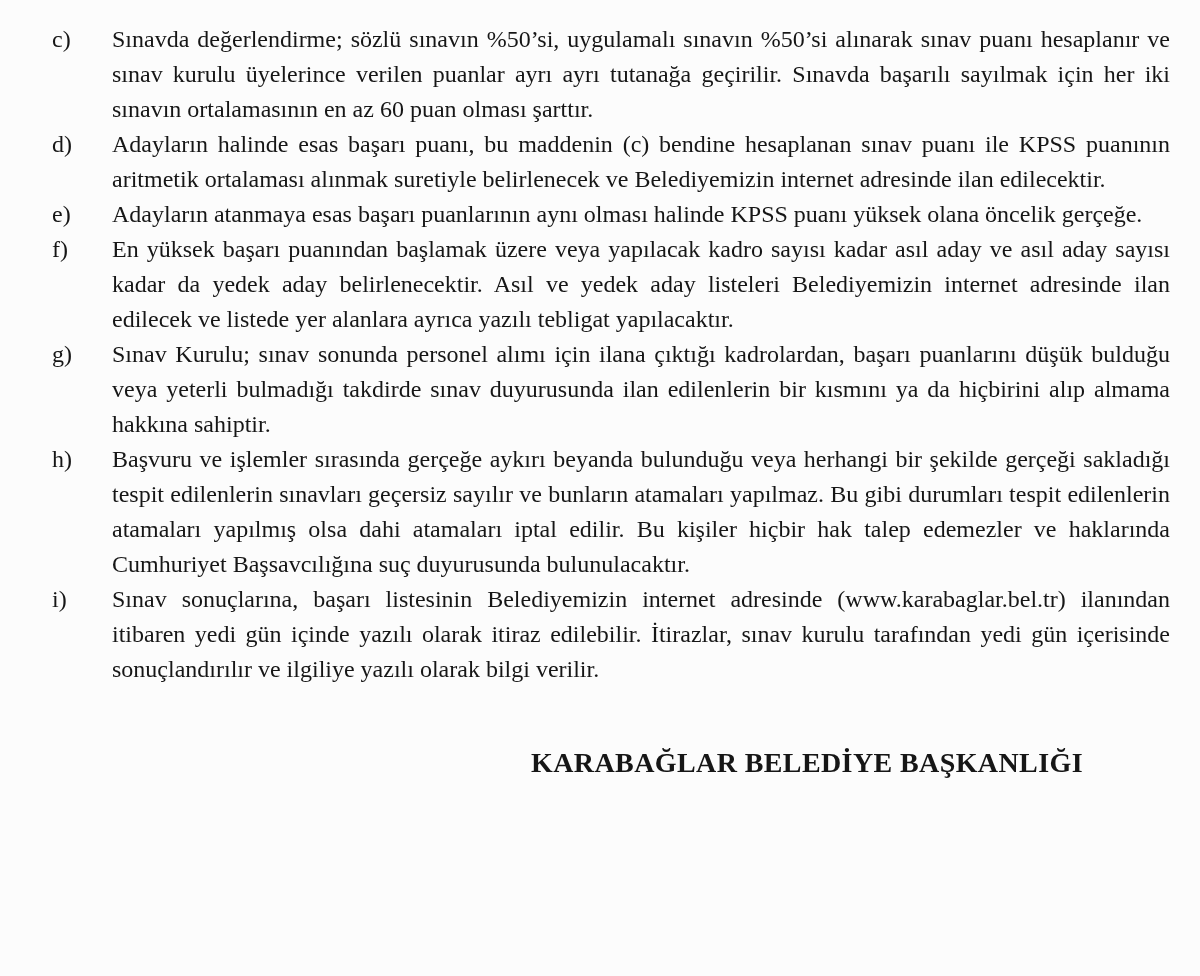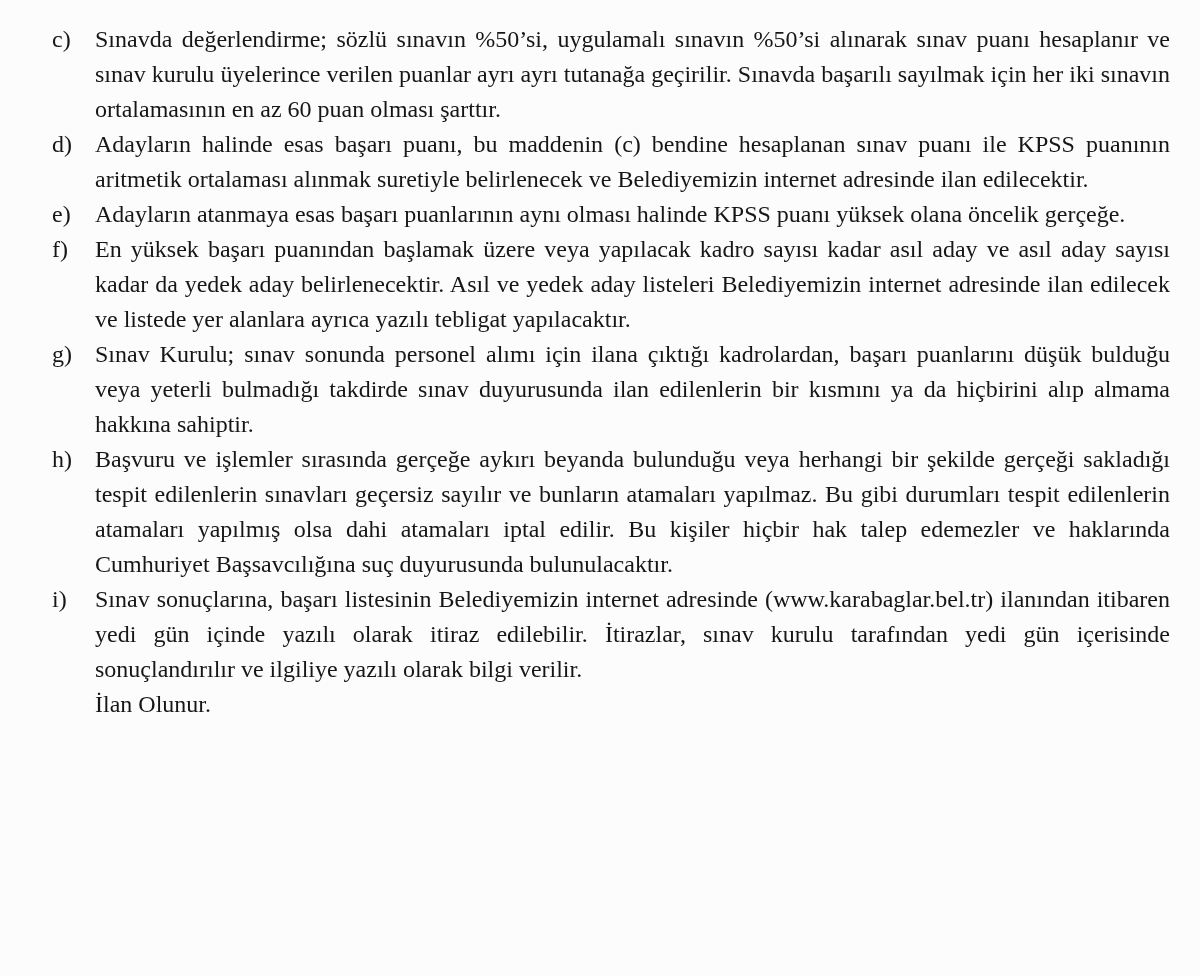--- a/index.html
+++ b/index.html
@@ -28,20 +28,21 @@
     align-items: flex-start;
   }
   .item-label {
     flex: 0 0 43px;
     width: 43px;
   }
   .item-body {
     flex: 1 1 auto;
     text-align: justify;
     text-justify: inter-word;
+    margin-left: 17px;
   }
   .closing-line {
     text-align: left;
   }
   .footer-heading {
     margin-top: 58px;
     padding-left: 392px;
     text-align: center;
     font-weight: bold;
     font-size: 28px;
@@ -81,18 +82,18 @@
 
   <div class="item">
     <div class="item-label">h)</div>
     <div class="item-body">Başvuru ve işlemler sırasında gerçeğe aykırı beyanda bulunduğu veya herhangi bir şekilde gerçeği sakladığı tespit edilenlerin sınavları geçersiz sayılır ve bunların atamaları yapılmaz. Bu gibi durumları tespit edilenlerin atamaları yapılmış olsa dahi atamaları iptal edilir. Bu kişiler hiçbir hak talep edemezler ve haklarında Cumhuriyet Başsavcılığına suç duyurusunda bulunulacaktır.</div>
   </div>
 
   <div class="item">
     <div class="item-label">i)</div>
     <div class="item-body">
       <span>Sınav sonuçlarına, başarı listesinin Belediyemizin internet adresinde (www.karabaglar.bel.tr) ilanından itibaren yedi gün içinde yazılı olarak itiraz edilebilir. İtirazlar, sınav kurulu tarafından yedi gün içerisinde sonuçlandırılır ve ilgiliye yazılı olarak bilgi verilir.</span>
-      <div class="closing-line">İlan Olunur.</div>
     </div>
   </div>
 
+  <div class="footer-heading">KARABAĞLAR BELEDİYE BAŞKANLIĞI</div>
 
 </div>
 
 </body></html>

